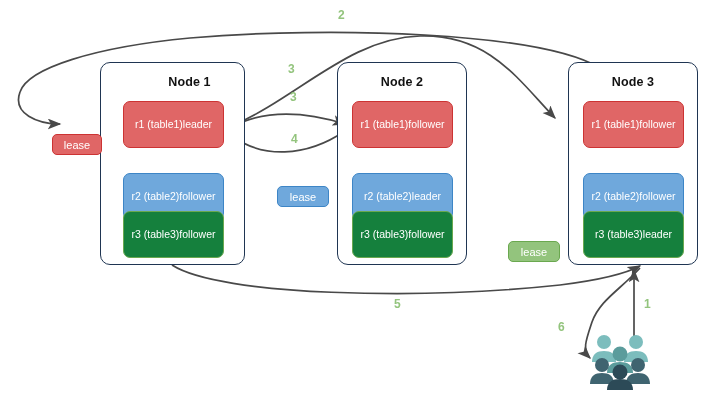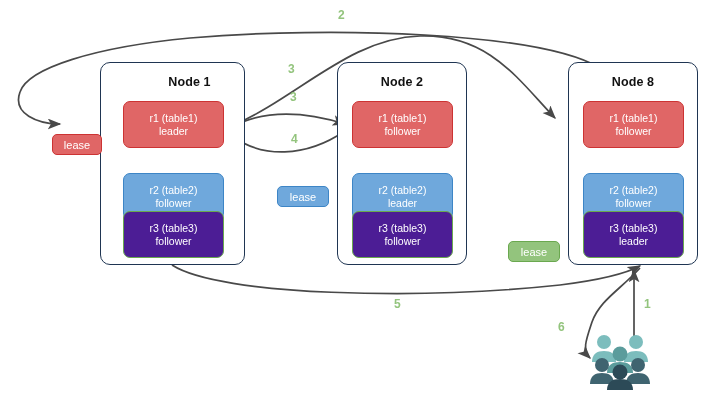--- a/index.html
+++ b/index.html
@@ -45,33 +45,32 @@
     letter-spacing: .1px;
   }
   .replica {
     position: absolute;
     left: 22px;
     width: 101px;
     height: 47px;
     box-sizing: border-box;
     border-radius: 7px;
     display: flex;
-    flex-direction: column;
     align-items: center;
     justify-content: center;
     color: #ffffff;
     font-size: 10.5px;
     line-height: 13px;
     text-align: center;
   }
   .replica .l1, .replica .l2 { display: block; }
 
   .rep-red   { background: #e06666; border: 1.5px solid #cc3333; }
   .rep-blue  { background: #6fa8dc; border: 1.5px solid #3d85c6; margin-top: 17px; }
-  .rep-green { background: #4c1d95; border: 1.5px solid #6aa84f; }
+  .rep-green { background: #15803d; border: 1.5px solid #6aa84f; }
 
   
   .lease {
     position: absolute;
     box-sizing: border-box;
     display: flex;
     align-items: center;
     justify-content: center;
     color: #ffffff;
     font-size: 11px;
@@ -153,21 +152,21 @@
       <span class="l1">r2 (table2)</span>
       <span class="l2">leader</span>
     </div>
     <div class="replica rep-green" style="top:148px; left:14px;">
       <span class="l1">r3 (table3)</span>
       <span class="l2">follower</span>
     </div>
   </div>
 
   <div class="node" style="left:568px; top:62px; width:130px; height:203px;">
-    <div class="node-title">Node 8</div>
+    <div class="node-title">Node 3</div>
     <div class="replica rep-red" style="top:38px; left:14px;">
       <span class="l1">r1 (table1)</span>
       <span class="l2">follower</span>
     </div>
     <div class="replica rep-blue" style="top:93px; left:14px;">
       <span class="l1">r2 (table2)</span>
       <span class="l2">follower</span>
     </div>
     <div class="replica rep-green" style="top:148px; left:14px;">
       <span class="l1">r3 (table3)</span>

